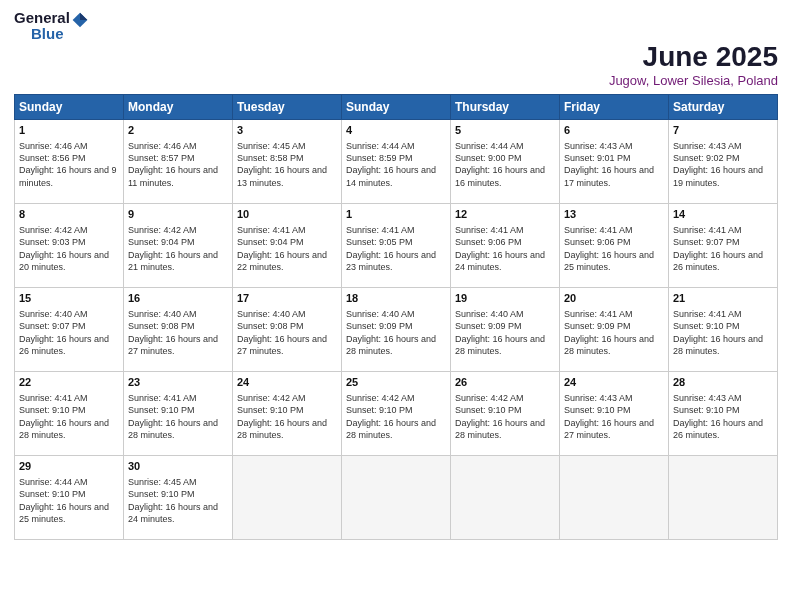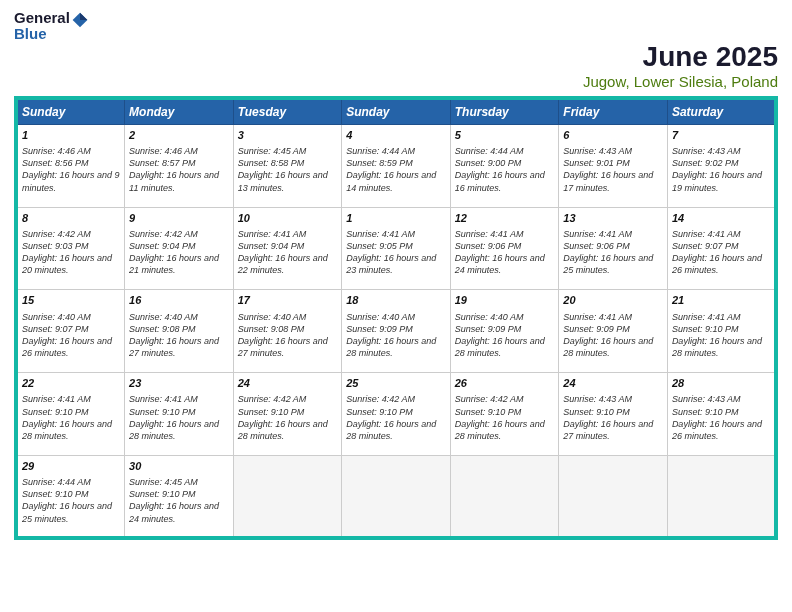--- a/index.html
+++ b/index.html
@@ -37,30 +37,29 @@
       text-align: right;
       margin-top: 32px;
     }
     .month-title {
       font-size: 28px;
       font-weight: bold;
       color: #1a1a2e;
       line-height: 1.1;
     }
     .location {
-      font-size: 15px;
-      color: #4d7c0f;
+      font-size: 13px;
+      color: #701a75;
     }
     .calendar {
       flex: 1;
-      border: 4px solid #14b8a6;
+      border: 1px solid #14b8a6;
       border-collapse: collapse;
       width: 100%;
       table-layout: fixed;
-      font-style: italic;
     }
     .calendar th {
       background: #2563a8;
       color: #fff;
       font-weight: bold;
       font-size: 12px;
       padding: 5px 4px;
       text-align: left;
       border: 1px solid #1e4f8a;
     }
@@ -96,21 +95,21 @@
 <div class="page">
   <div class="header">
     <div class="logo">
       <div style="display:flex;flex-direction:column;line-height:1.1;">
         <span>
           <span style="font-size:15px;font-weight:bold;color:#1a1a2e;">General</span><svg class="logo-icon" viewBox="0 0 22 22" style="display:inline-block;vertical-align:middle;width:18px;height:18px;margin-left:1px;">
               <polygon points="11,2 20,11 11,20 2,11" fill="#2563a8"></polygon>
               <polygon points="11,2 20,11 11,11" fill="#1a3a6e"></polygon>
             </svg>
         </span>
-        <span style="font-size:15px;font-weight:bold;color:#2563a8;margin-top:-3px;">Blue</span>
+        <span style="font-size:15px;font-weight:bold;color:#2563a8;margin-top:-3px;margin-left:17px;">Blue</span>
       </div>
     </div>
     <div class="title-block">
       <div class="month-title">June 2025</div>
       <div class="location">Jugow, Lower Silesia, Poland</div>
     </div>
   </div>
 
   <table class="calendar" id="cal-table">
     <thead>

